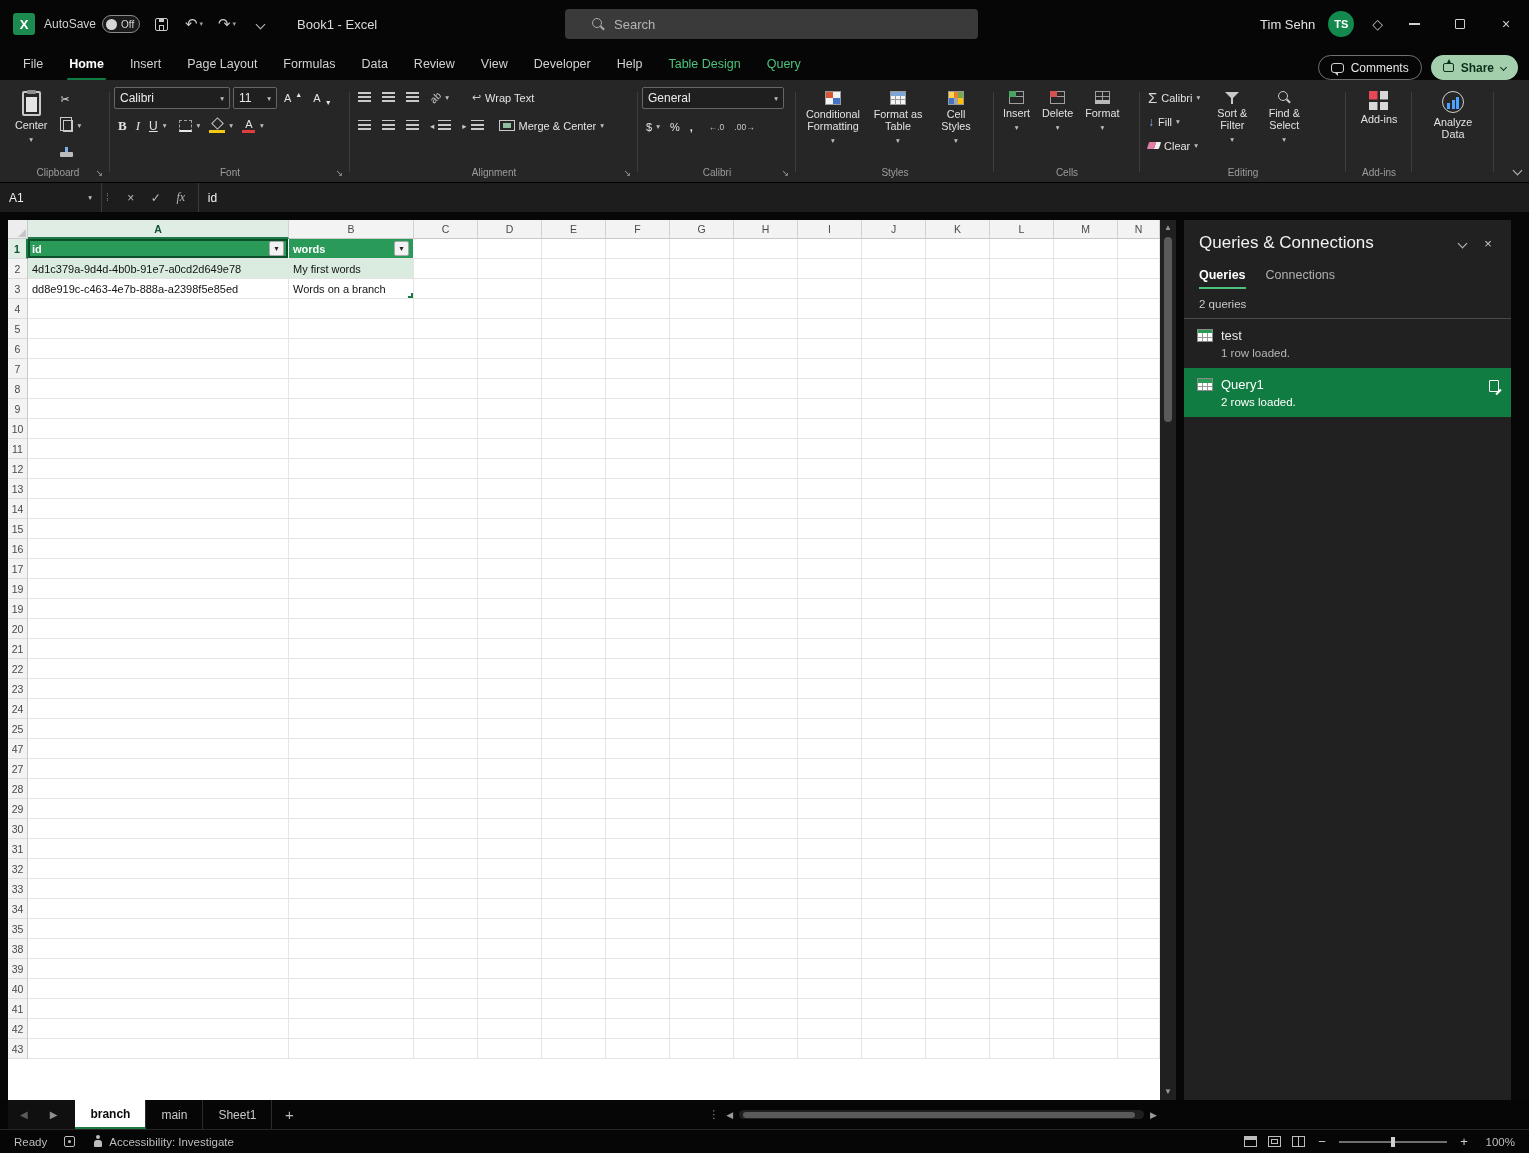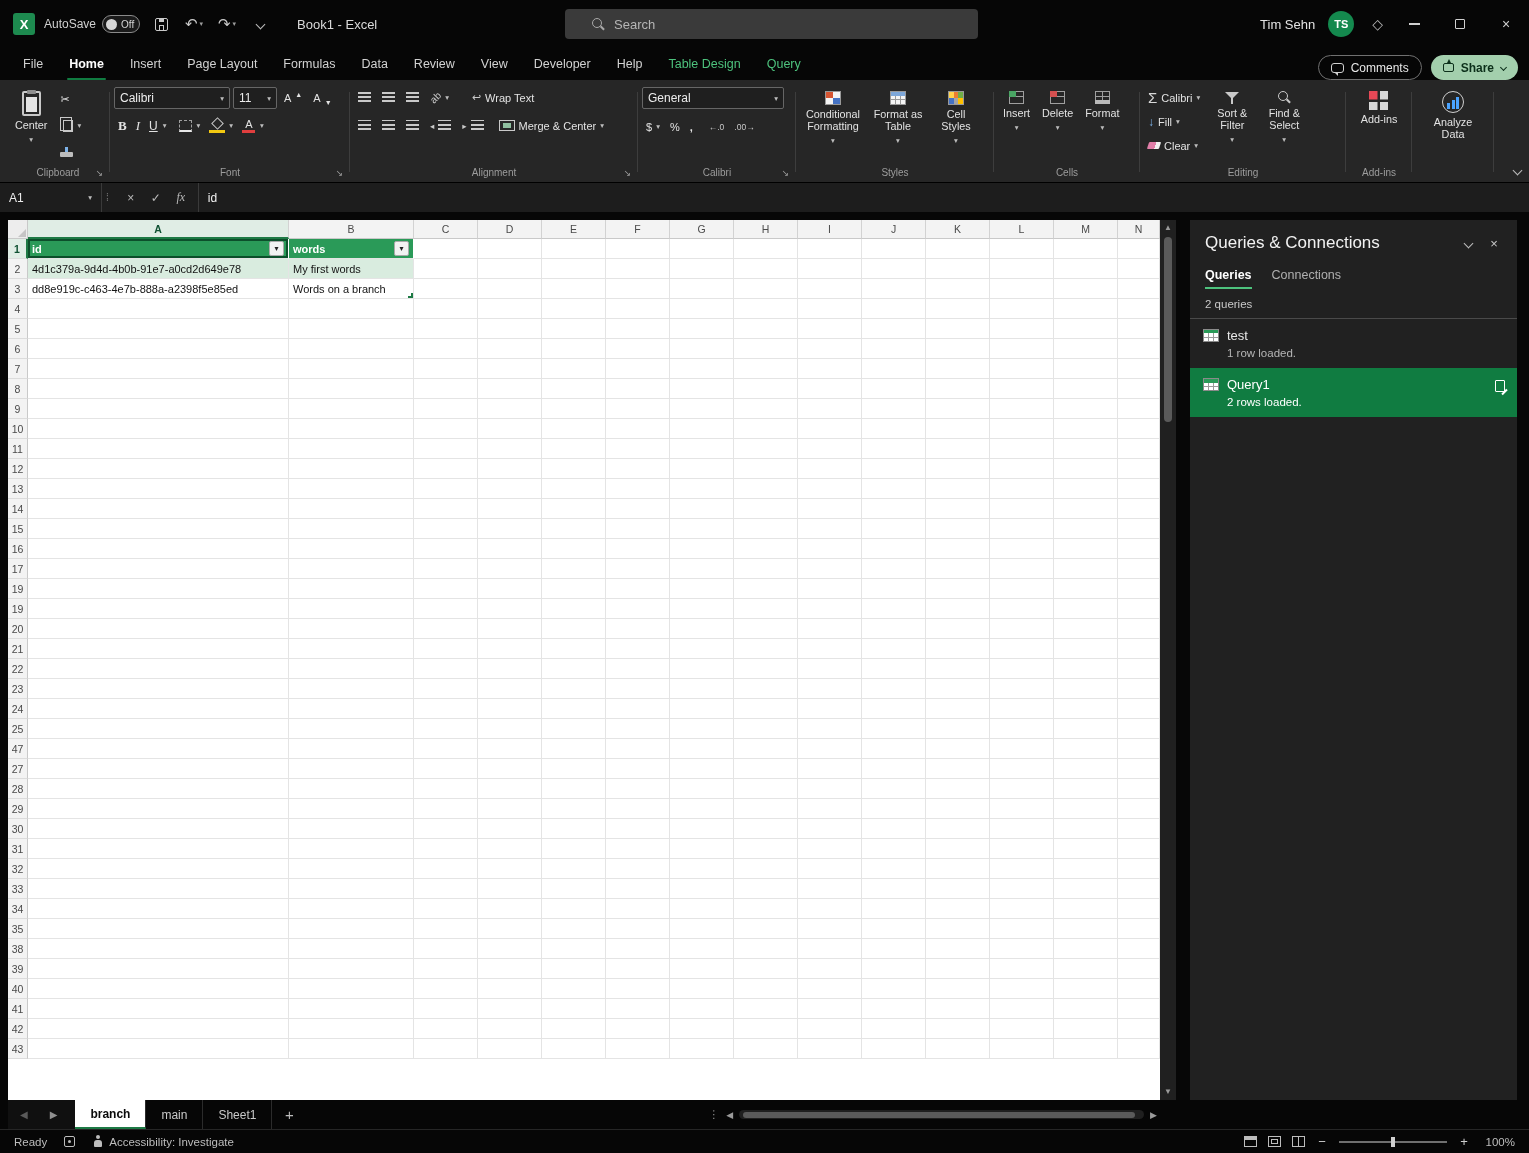--- a/index.html
+++ b/index.html
@@ -129,21 +129,21 @@
 .g-cell.active-cell{box-shadow:inset 0 0 0 2px #0c4f2b}
 .g-cell.band{background:var(--band,#d9ecdf)}
 .filter-btn{width:15px;height:15px;background:#f2f2f2;border:1px solid #a9a9a9;border-radius:2px;font-size:8px;color:#222;display:flex;align-items:center;justify-content:center;flex-shrink:0;font-weight:normal;cursor:pointer}
 .tbl-handle{position:absolute;right:0;bottom:0;width:5px;height:5px;border-right:2px solid #1e7a45;border-bottom:2px solid #1e7a45}
 .vscroll{width:16px;flex-shrink:0;background:#202020;display:flex;flex-direction:column;align-items:center;padding:3px 0}
 .vscroll .sarrow{font-size:8px;color:#9a9a9a;line-height:10px}
 .vthumb{width:8px;height:185px;background:#5a5a5a;border-radius:4px;margin-top:4px}
 .vspace{flex:1}
 
 
-.panel{width:327px;margin-left:14px;background:#212121;display:flex;flex-direction:column;flex-shrink:0}
+.panel{width:327px;margin-left:8px;background:#212121;display:flex;flex-direction:column;flex-shrink:0}
 .panel-header{display:flex;align-items:center;padding:13px 10px 8px 15px}
 .panel-title{flex:1;font-size:17px;color:#f2f2f2}
 .panel-hbtn{width:26px;text-align:center;color:#c9c9c9;font-size:13px;cursor:pointer;display:flex;justify-content:center}
 .panel-tabs{display:flex;padding:2px 15px 0 15px}
 .p-tab{margin-right:20px;padding:5px 0 7px 0;font-size:12.5px;color:#b0b0b0;position:relative;cursor:default}
 .p-tab.active{color:#fff;font-weight:bold}
 .p-tab.active::after{content:"";position:absolute;left:0;right:0;bottom:0;height:2px;background:#4dc27d}
 .q-count{padding:9px 15px 8px 15px;font-size:11.5px;color:#c9c9c9;border-bottom:1px solid #4a4a4a}
 .queries-list{display:flex;flex-direction:column}
 .q-item{padding:9px 10px 9px 13px;position:relative;cursor:default}

